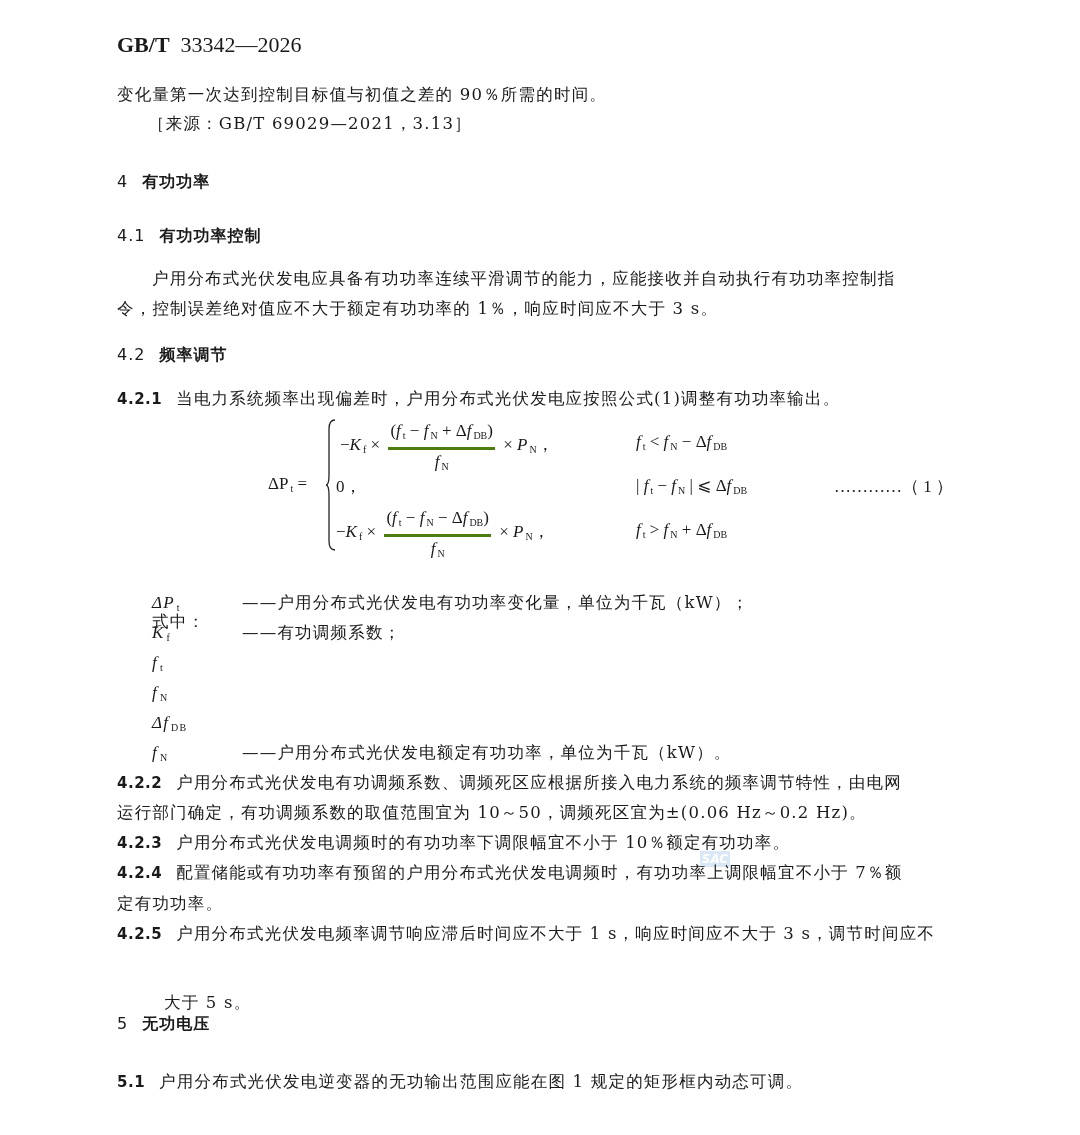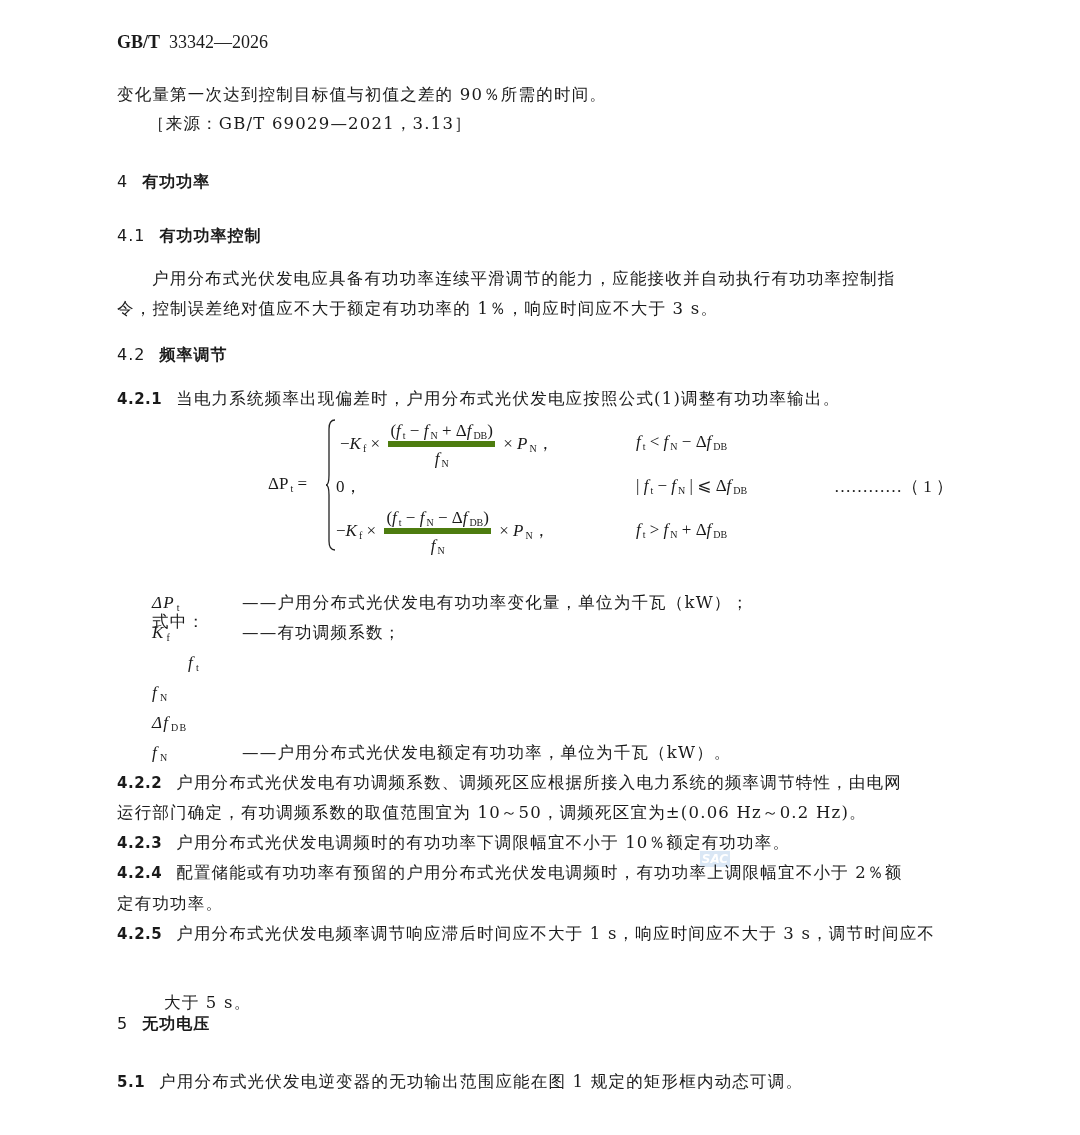--- a/index.html
+++ b/index.html
@@ -1,29 +1,29 @@
 <!DOCTYPE html>
 <html><head>
 <meta charset="utf-8">
 <style>
   html, body { margin:0; padding:0; background:#ffffff; }
   body { width:1080px; height:1135px; position:relative; overflow:hidden;
          font-family:"DejaVu Serif","Liberation Serif",serif; color:#1a1a1a; }
   .abs { position:absolute; white-space:nowrap; }
-  .header { left:117px; top:32px; font-size:18px; font-family:"Liberation Serif",serif; }
+  .header { left:117px; top:32px; font-size:22px; font-family:"Liberation Serif",serif; }
   .header b { font-weight:bold; }
   .p { font-size:16.5px; letter-spacing:1.2px; line-height:20px; }
   .h { font-family:"DejaVu Sans","Liberation Sans",sans-serif; font-weight:bold; font-size:16px; letter-spacing:1px; }
   .h .num { font-weight:normal; margin-right:14px; }
   .cl { font-family:"DejaVu Sans","Liberation Sans",sans-serif; font-weight:bold; font-size:15px; letter-spacing:0.5px; margin-right:14px;}
   .math { font-family:"Liberation Serif","DejaVu Serif",serif; font-size:17px; }
   .math i { font-style:italic; }
   .sub { font-size:10px; vertical-align:-3px; font-style:normal; margin-left:2px; }
   .frac { display:inline-block; vertical-align:middle; text-align:center; margin:0 4px; }
-  .frac .numr { display:block; border-bottom:6px solid #4d7c0f; padding:0 2px 0; }
+  .frac .numr { display:block; border-bottom:3px solid #4d7c0f; padding:0 2px 6px; }
   .frac .den { display:block; padding-top:2px; }
   .brace { position:absolute; left:326px; top:419px; width:10px; height:132px; }
   .wm { left:700px; top:851px; width:30px; height:16px; background:rgba(150,185,225,0.35);
         color:#fff; font-size:12px; font-family:"DejaVu Sans",sans-serif; font-weight:bold; font-style:italic; text-align:center; line-height:16px; }
   .dl { display:flex; }
   .dl .sym { display:inline-block; width:90px; }
 </style>
 </head>
 <body>
 
@@ -96,21 +96,21 @@
 <div class="abs p" style="left:152px; top:596px;margin-top:16px;">式中：</div>
 <div>
   <div class="abs p dl" style="left:152px; top:593px;">
     <span class="sym math"><i>ΔP</i><span class="sub">t</span></span>
       <span>——户用分布式光伏发电有功功率变化量，单位为千瓦（kW）；</span>
   </div>
   <div class="abs p dl" style="left:152px; top:623px;">
     <span class="sym math"><i>K</i><span class="sub">f</span></span>
       <span>——有功调频系数；</span>
   </div>
-  <div class="abs p dl" style="left:152px; top:653px;margin-left:36px;">
+  <div class="abs p dl" style="left:152px; top:653px;">
     <span class="sym math"><i>f</i><span class="sub">t</span></span>
   </div>
   <div class="abs p dl" style="left:152px; top:683px;">
     <span class="sym math"><i>f</i><span class="sub">N</span></span>
   </div>
   <div class="abs p dl" style="left:152px; top:713px;">
     <span class="sym math"><i>Δf</i><span class="sub">DB</span></span>
   </div>
   <div class="abs p dl" style="left:152px; top:743px;">
     <span class="sym math"><i>f</i><span class="sub">N</span></span>
@@ -123,21 +123,21 @@
 </div>
 <div class="abs p" style="left:117px; top:803px;">运行部门确定，有功调频系数的取值范围宜为 10～50，调频死区宜为±(0.06 Hz～0.2 Hz)。</div>
 
 <div class="abs p" style="left:117px; top:833px;">
   <span class="cl">4.2.3</span><span>户用分布式光伏发电调频时的有功功率下调限幅宜不小于 10％额定有功功率。</span>
 </div>
 
 <div class="abs wm">SAC</div>
 
 <div class="abs p" style="left:117px; top:863px;">
-  <span class="cl">4.2.4</span><span>配置储能或有功功率有预留的户用分布式光伏发电调频时，有功功率上调限幅宜不小于 2％额</span>
+  <span class="cl">4.2.4</span><span>配置储能或有功功率有预留的户用分布式光伏发电调频时，有功功率上调限幅宜不小于 7％额</span>
 </div>
 <div class="abs p" style="left:117px; top:894px;">定有功功率。</div>
 
 <div class="abs p" style="left:117px; top:924px;">
   <span class="cl">4.2.5</span><span>户用分布式光伏发电频率调节响应滞后时间应不大于 1 s，响应时间应不大于 3 s，调节时间应不</span>
 </div>
 <div class="abs p" style="left:117px; top:993px;margin-left:47px;">大于 5 s。</div>
 
 <div class="abs h" style="left:117px; top:1014px;">
   <span class="num">5</span><span>无功电压</span>

